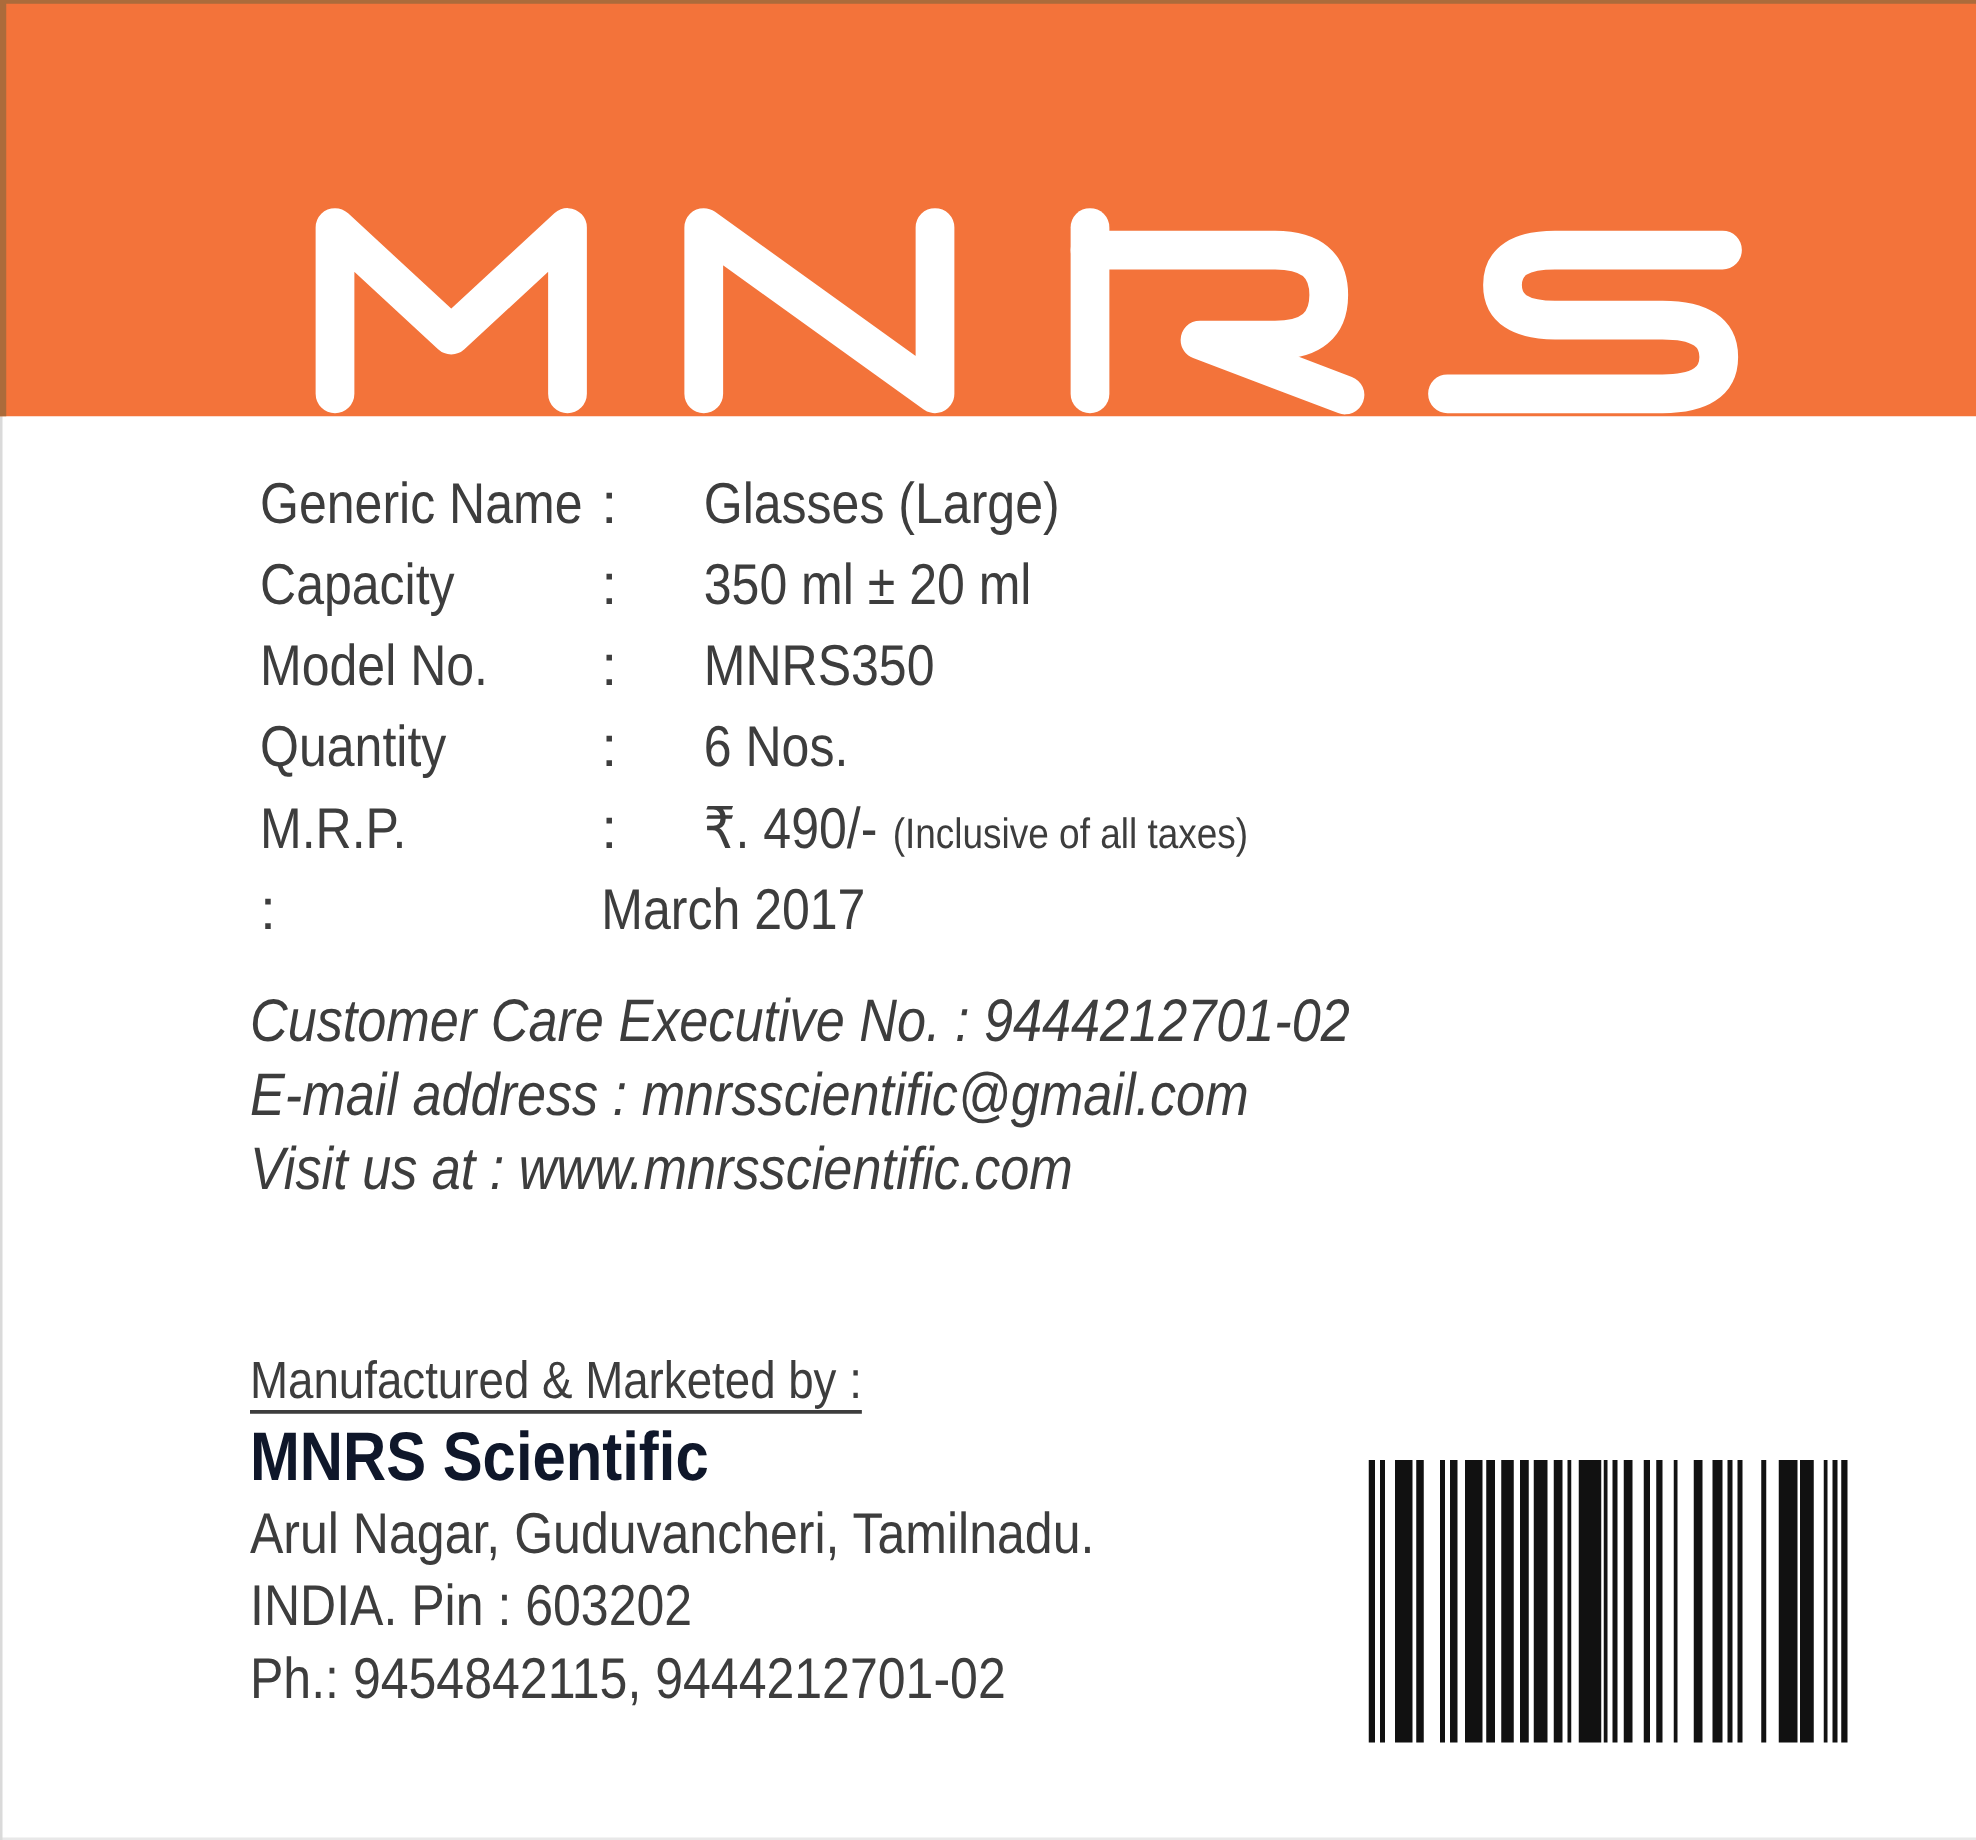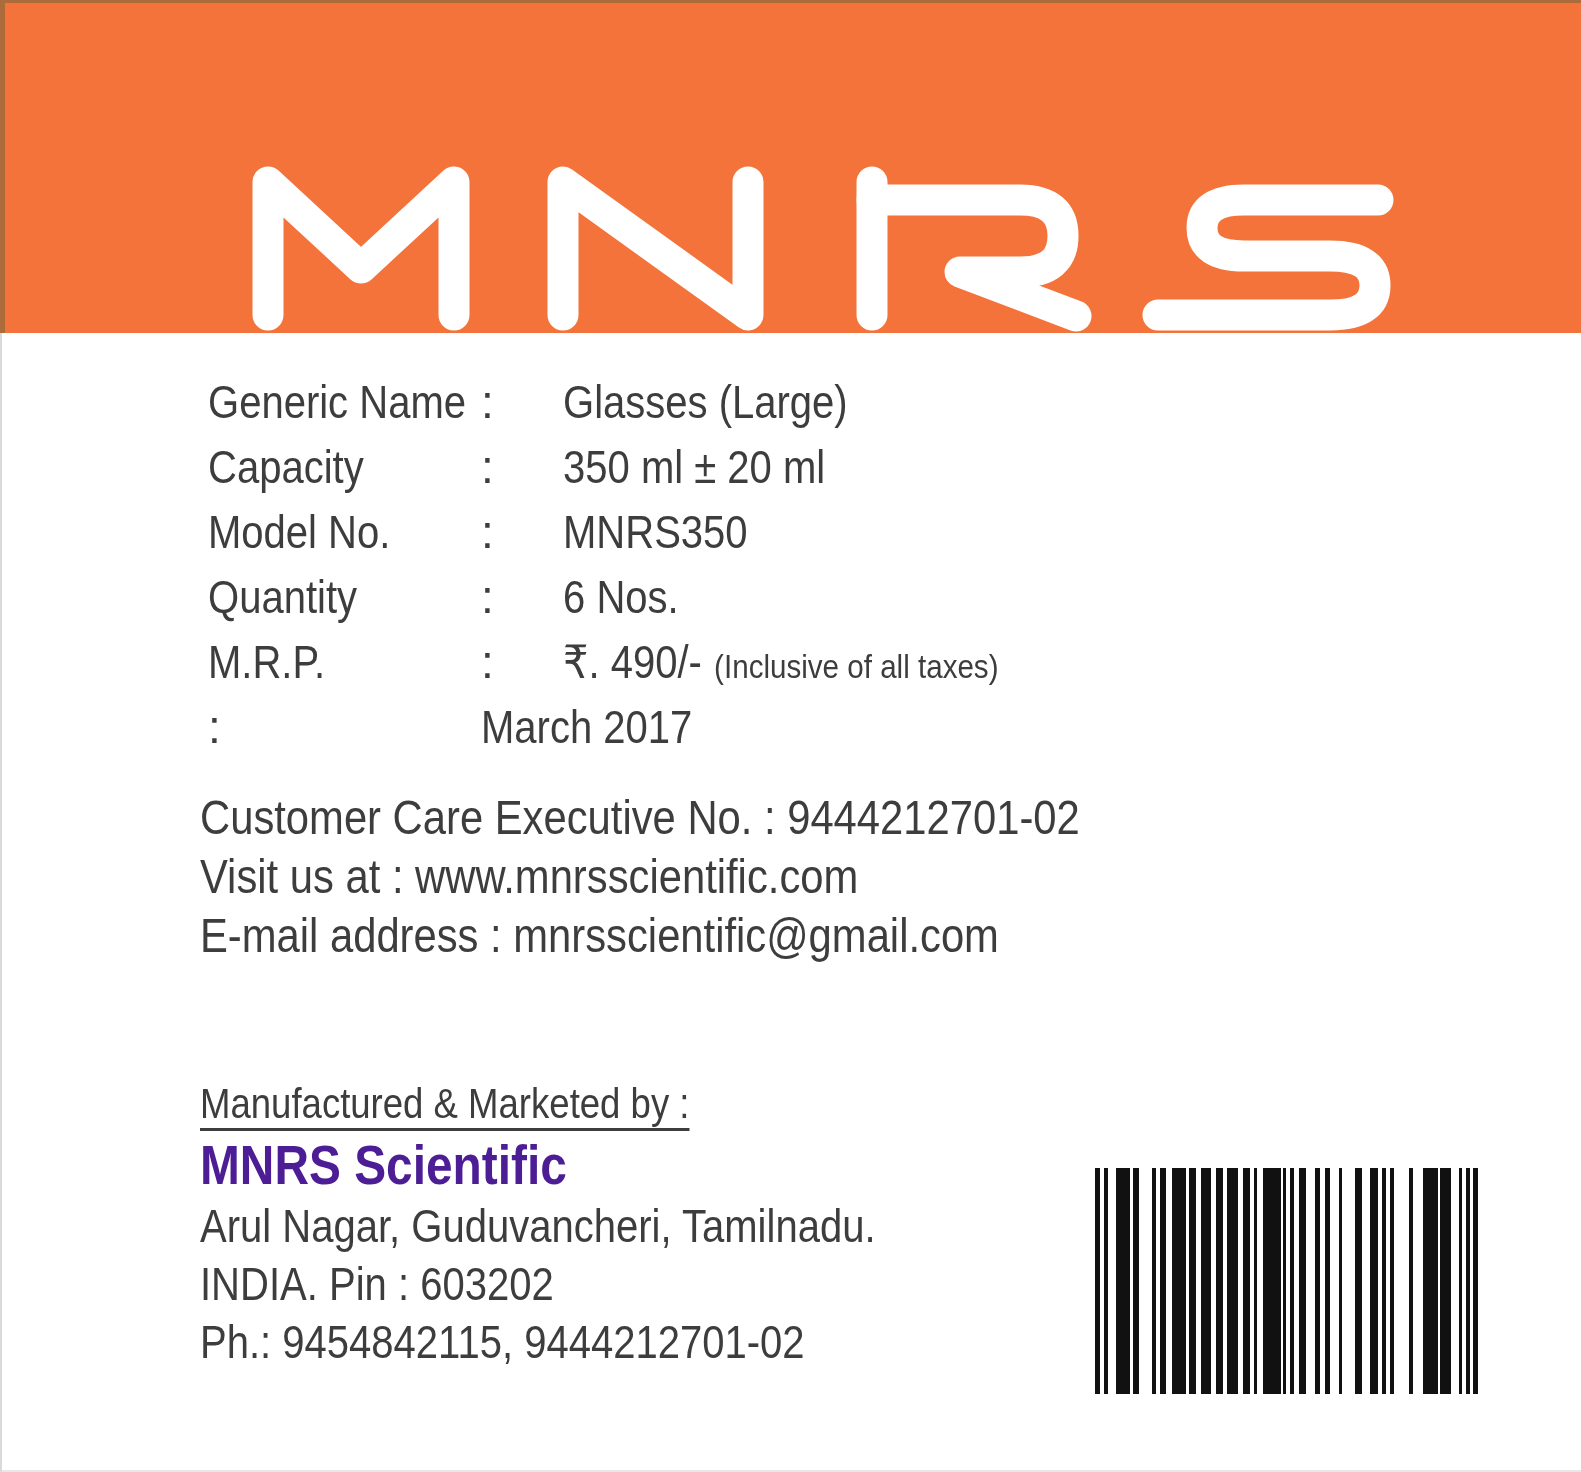--- a/index.html
+++ b/index.html
@@ -21,30 +21,30 @@
   
   .details { position:absolute; left:208px; top:370px; }
   .row {
     display:grid; grid-template-columns:273px 82px auto;
     height:65px; line-height:65px; font-size:46px; white-space:nowrap;
   }
   .cx { display:inline-block; transform:scaleX(0.87); transform-origin:0 50%; white-space:nowrap; }
   .row .val-note { font-size:34px; margin-left:14px; }
   
   .contact { position:absolute; left:200px; top:788px; font-size:48px; }
-  .contact .line { height:59px; line-height:59px; white-space:nowrap; }
+  .contact .line { height:59px; line-height:59px; white-space:nowrap;font-style:italic; }
   
   .manufacturer { position:absolute; left:200px; top:1075px; }
   .mfg-heading {
     height:58px; line-height:58px; font-size:42px; white-space:nowrap;
   }
   .mfg-heading .cx {
     text-decoration:underline; text-decoration-thickness:3px; text-underline-offset:10px;
   }
-  .mfg-name { height:64px; line-height:64px; font-size:55px; font-weight:700; color:#4c1d95; white-space:nowrap; }
+  .mfg-name { height:64px; line-height:64px; font-size:55px; font-weight:700; color:#0f172a; white-space:nowrap; }
   .mfg-addr { height:58px; line-height:58px; font-size:46px; white-space:nowrap; }
   
   .barcode {
     position:absolute; left:1095px; top:1168px; height:226px;
     display:flex; align-items:stretch;
   }
   .barcode .bar { background:#111111; height:100%; }
   .barcode .space { background:transparent; height:100%; }
 </style>
 </head>
@@ -95,22 +95,22 @@
       <span class="cx"><span>₹. 490/-</span><span class="val-note">(Inclusive of all taxes)</span></span>
     </div>
     <div class="row">
       <span>:</span>
       <span class="cx"><span>March 2017</span></span>
     </div>
   </div>
 
   <div class="contact">
     <div class="line"><span class="cx">Customer Care Executive No. : 9444212701-02</span></div>
+    <div class="line"><span class="cx">E-mail address : mnrsscientific@gmail.com</span></div>
     <div class="line"><span class="cx">Visit us at : www.mnrsscientific.com</span></div>
-    <div class="line"><span class="cx">E-mail address : mnrsscientific@gmail.com</span></div>
   </div>
 
   <div class="manufacturer">
     <div class="mfg-heading"><span class="cx">Manufactured &amp; Marketed by :</span></div>
     <div class="mfg-name"><span class="cx">MNRS Scientific</span></div>
     <div class="mfg-addr"><span class="cx">Arul Nagar, Guduvancheri, Tamilnadu.</span></div>
     <div class="mfg-addr"><span class="cx">INDIA. Pin : 603202</span></div>
     <div class="mfg-addr"><span class="cx">Ph.: 9454842115, 9444212701-02</span></div>
   </div>
 

